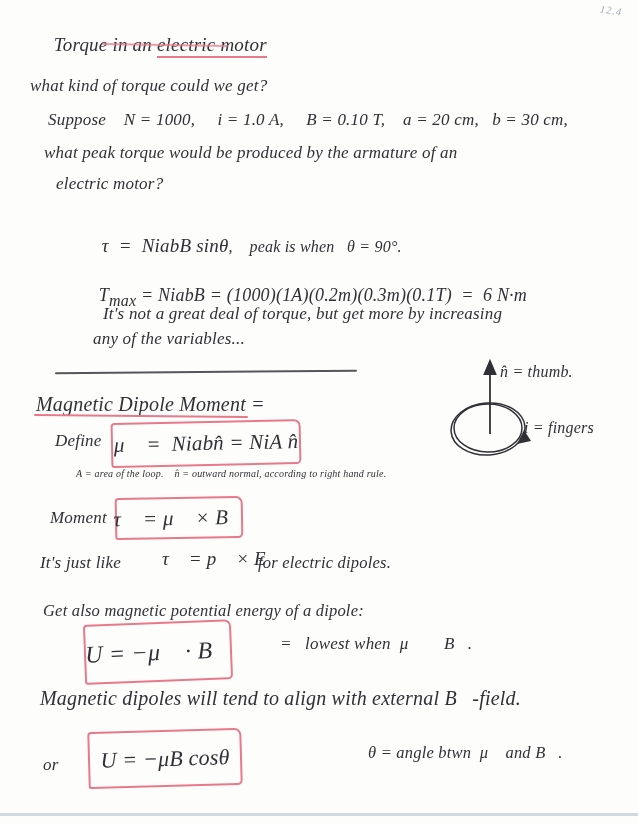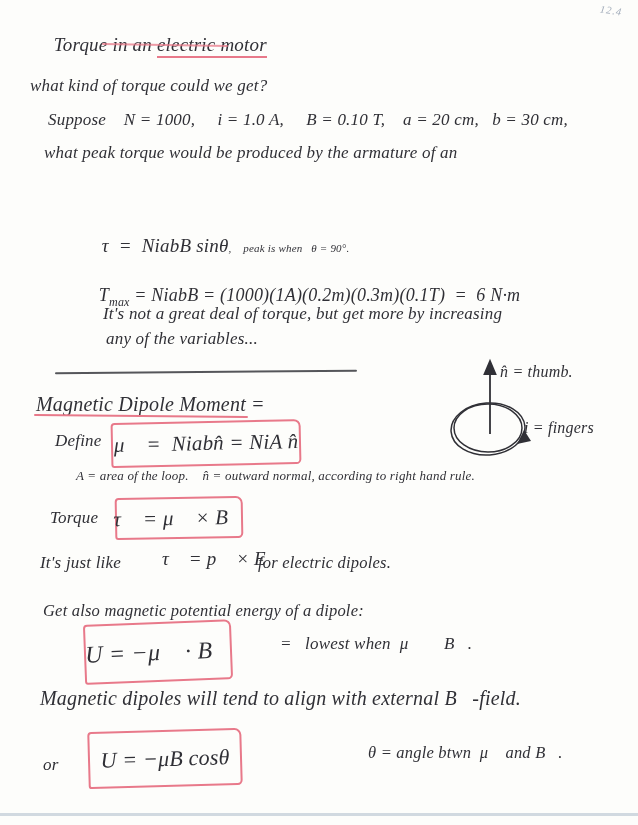--- a/index.html
+++ b/index.html
@@ -4,63 +4,64 @@
 <style>
   * { margin:0; padding:0; box-sizing:border-box; }
   html,body { background:#ffffff; }
   .sheet {
     position:relative; width:638px; height:825px;
     background:#fdfdfb; overflow:hidden;
     font-family:"Liberation Serif", serif; font-style:italic;
     color:var(--ink, #303036);
   }
   .hw { position:absolute; white-space:pre; letter-spacing:.2px; font-size:17px; }
-  .sm { font-size:13px; }
+  .sm { font-size:10px; }
   .eq { font-size:19px; }
   .big { font-size:21px; }
   .pinkbox {
     position:absolute; border:2px solid var(--accent,#e8798a);
     border-radius:4px 7px 5px 3px;
     display:flex; align-items:center; justify-content:center;
     background:transparent;
   }
   .pinkline { position:absolute; background:var(--accent,#e8798a); height:2px; border-radius:2px; }
   .inkline  { position:absolute; background:#55565a; height:2px; border-radius:2px; }
   .u-accent { border-bottom:2.5px solid var(--accent,#e8798a); padding-bottom:1px;text-align:center; }
   .pagenum { font-size:10.5px; color:var(--faint,#a3adbb); transform:rotate(8deg); letter-spacing:1px; }
   .scanline { position:absolute; left:0; width:638px; height:3px; background:var(--scan_edge,#c6cfd9); opacity:.8; }
-  sub.mini { font-size:12px; }
+  sub.mini { font-size:16px; }
 </style>
 </head>
 <body>
 
 <div class="sheet">
 
   <div class="hw pagenum" style="left:600px; top:5px;">12.4</div>
 
   <div class="hw" style="left:34px; top:12px; font-size:19px;">
     <span>Torque in an </span><span class="u-accent">electric motor</span>
   </div>
   <div class="pinkline" style="left:102px; top:44px; width:126px; transform:rotate(1deg); opacity:.75;"></div>
 
   <div class="hw" style="left:30px; top:76px;">what kind of torque could we get?</div>
 
   <div class="hw" style="left:48px; top:110px;">Suppose    N = 1000,     i = 1.0 A,     B = 0.10 T,    a = 20 cm,   b = 30 cm,</div>
   <div class="hw" style="left:44px; top:143px;">what peak torque would be produced by the armature of an</div>
+  <div class="hw" style="left:56px; top:174px;">electric motor?</div>
 
   <div class="hw eq" style="left:82px; top:213px;">
-    <span>τ  =  NiabB sinθ</span><span style="font-size:11px;">,    peak is when   θ = 90°.</span>
+    <span>τ  =  NiabB sinθ</span><span style="font-size:16px;">,    peak is when   θ = 90°.</span>
   </div>
 
   <div class="hw" style="left:80px; top:264px; font-size:18px;">
     <span>T</span><sub class="mini">max</sub><span> = NiabB = (1000)(1A)(0.2m)(0.3m)(0.1T)  =  6 N·m</span>
   </div>
 
   <div class="hw" style="left:103px; top:304px;">It's not a great deal of torque, but get more by increasing</div>
-  <div class="hw" style="left:106px; top:329px;font-style:italic;">any of the variables...</div>
+  <div class="hw" style="left:93px; top:329px;font-style:italic;">any of the variables...</div>
 
   <div class="inkline" style="left:55px; top:371px; width:302px; transform:rotate(-0.5deg); height:1.8px;"></div>
 
   <svg style="position:absolute; left:438px; top:356px;" width="190" height="108" viewBox="0 0 190 108">
     <g fill="none" stroke="#303036" stroke-width="1.5">
       <ellipse cx="50" cy="72" rx="34" ry="24"></ellipse>
       <ellipse cx="50" cy="73" rx="37" ry="26" transform="rotate(-4 50 73)"></ellipse>
     </g>
     <g stroke="#303036" stroke-width="1.8" fill="#303036">
       <line x1="52" y1="78" x2="52" y2="14"></line>
@@ -75,21 +76,21 @@
 
   <div class="hw" style="left:36px; top:393px; font-size:20px;">Magnetic Dipole Moment =</div>
   <div class="pinkline" style="left:34px; top:415px; width:214px; transform:rotate(0.6deg);"></div>
 
   <div class="hw" style="left:55px; top:431px;">Define</div>
   <div class="pinkbox" style="left:111px; top:421px; width:190px; height:45px; transform:rotate(-1.2deg);">
     <span class="hw big" style="position:static;">μ⃗ =  Niabn̂ = NiA n̂</span>
   </div>
   <div class="hw sm" style="left:76px; top:468px;">A = area of the loop.    n̂ = outward normal, according to right hand rule.</div>
 
-  <div class="hw" style="left:50px; top:508px;">Torque</div>
+  <div class="hw" style="left:50px; top:508px;">Moment</div>
   <div class="pinkbox" style="left:115px; top:497px; width:128px; height:42px; transform:rotate(-1deg);">
     <span class="hw big" style="position:static;">τ⃗ = μ⃗ × B⃗</span>
   </div>
 
   <div class="hw" style="left:40px; top:553px;">It's just like</div>
   <div class="hw eq" style="left:162px; top:548px;font-style:italic;">τ⃗ = p⃗ × E⃗</div>
   <div class="hw" style="left:258px; top:553px; font-size:16.5px;">for electric dipoles.</div>
 
   <div class="hw" style="left:43px; top:601px; font-size:16.5px;">Get also magnetic potential energy of a dipole:</div>
   <div class="pinkbox" style="left:84px; top:622px; width:148px; height:60px; transform:rotate(-2.2deg);">

